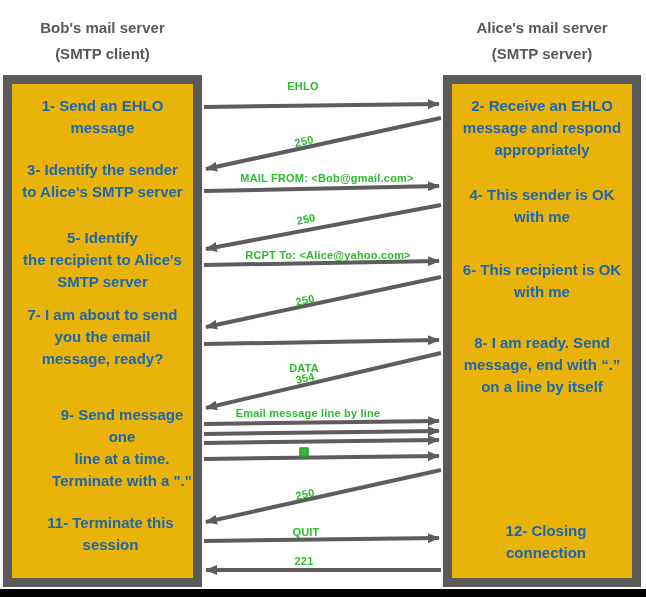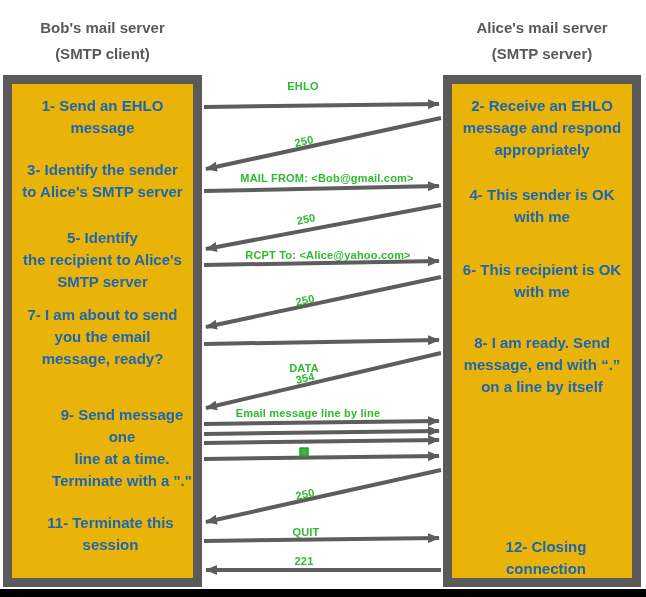--- a/index.html
+++ b/index.html
@@ -64,21 +64,21 @@
     <div class="step" style="top:11px;">2- Receive an EHLO
 message and respond
 appropriately</div>
     <div class="step" style="top:100px;">4- This sender is OK
 with me</div>
     <div class="step" style="top:175px;">6- This recipient is OK
 with me</div>
     <div class="step" style="top:248px;">8-  I am ready. Send
 message, end with “.”
 on a line by itself</div>
-    <div class="step" style="top:452px;margin-left:8px;">12-  Closing
+    <div class="step" style="top:436px;margin-left:8px;">12-  Closing
 connection</div>
   </div>
 
   <svg class="arrows" width="646" height="597" viewBox="0 0 646 597">
     <defs>
       <marker id="ah" markerWidth="12" markerHeight="10" refX="11" refY="5" orient="auto" markerUnits="userSpaceOnUse">
         <path d="M0,0 L12,5 L0,10 z" fill="#5d5d5d"></path>
       </marker>
     </defs>
     <g stroke="#5d5d5d" stroke-width="4">

